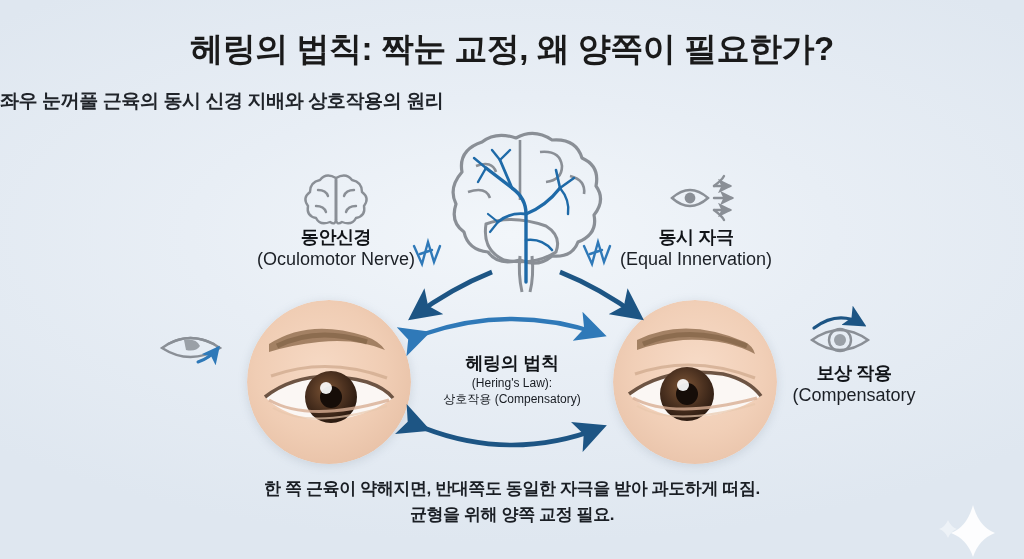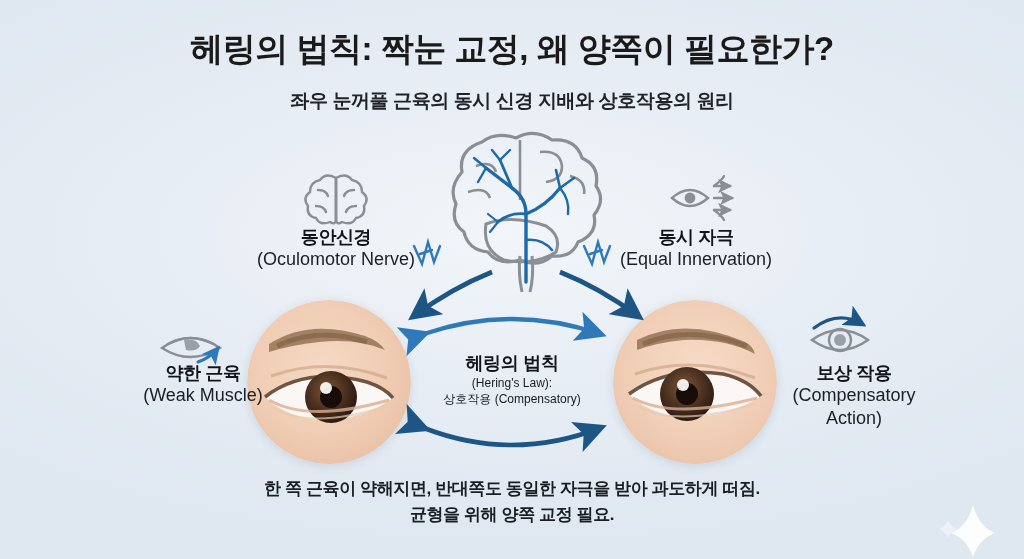--- a/index.html
+++ b/index.html
@@ -29,21 +29,20 @@
     font-size: 33px;
     font-weight: bold;
     letter-spacing: -0.5px;
     color: #1a1a1a;
   }
   .subtitle {
     position: absolute;
     top: 88px;
     left: 0;
     width: 1024px;
-    text-align: center;
     font-size: 19px;
     font-weight: bold;
     letter-spacing: -0.4px;
     color: #20242a;
   }
 
   
   #overlay {
     position: absolute;
     inset: 0;
@@ -328,29 +327,24 @@
   <div class="lbl" id="label-oculomotor">
     <span class="ko">동안신경</span>
     <span class="en">(Oculomotor Nerve)</span>
   </div>
 
   <div class="lbl" id="label-equal">
     <span class="ko">동시 자극</span>
     <span class="en">(Equal Innervation)</span>
   </div>
 
-  <div class="lbl" id="label-weak">
-    <span class="ko">약한 근육</span>
-    <span class="en">(Weak Muscle)</span>
-  </div>
 
   <div class="lbl" id="label-compens">
     <span class="ko">보상 작용</span>
     <span class="en">(Compensatory</span>
-    <span class="en">Action)</span>
   </div>
 
   <div id="label-center">
     <span class="ko-strong">헤링의 법칙</span>
     <span class="c-line">(Hering's Law):</span>
     <span class="c-line">상호작용 (Compensatory)</span>
   </div>
 
   <div id="caption">
     <span>한 쪽 근육이 약해지면, 반대쪽도 동일한 자극을 받아 과도하게 떠짐.</span>

